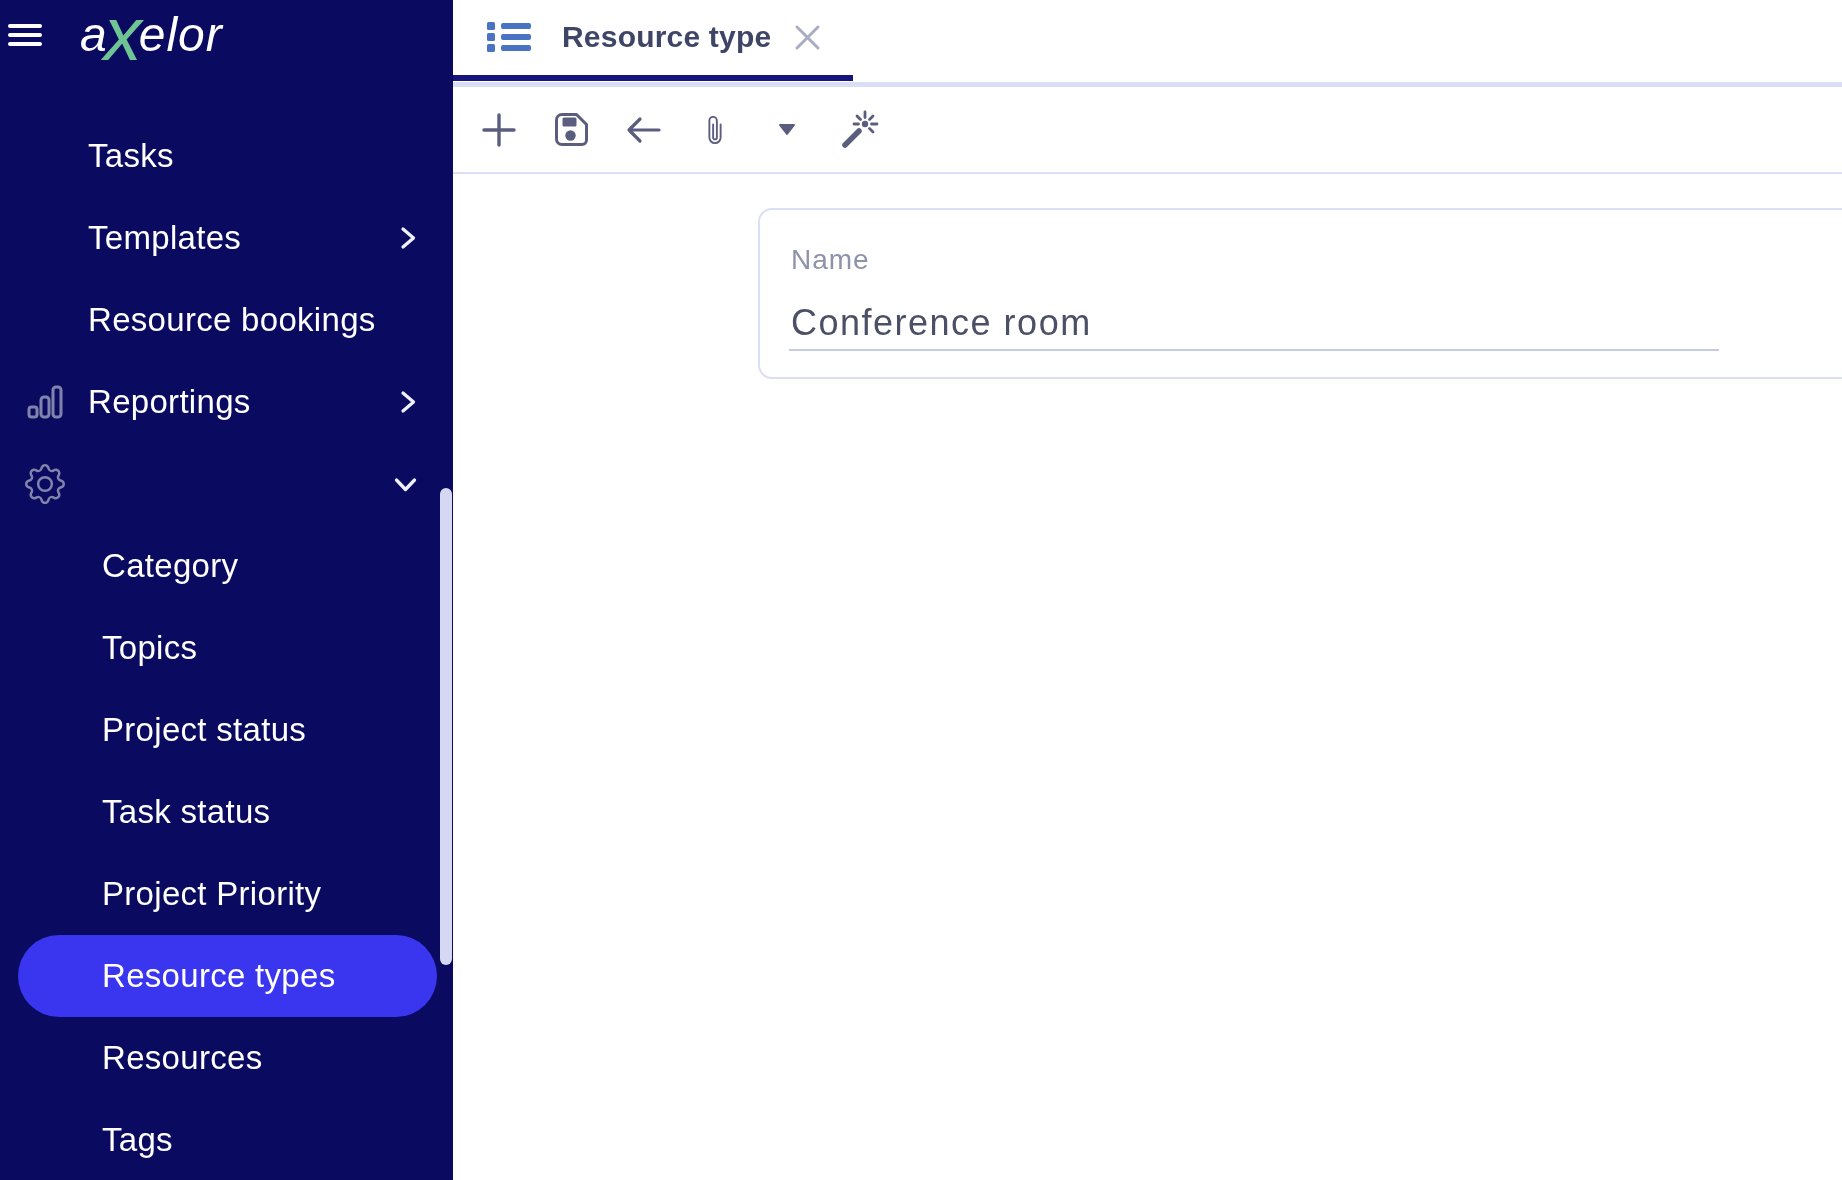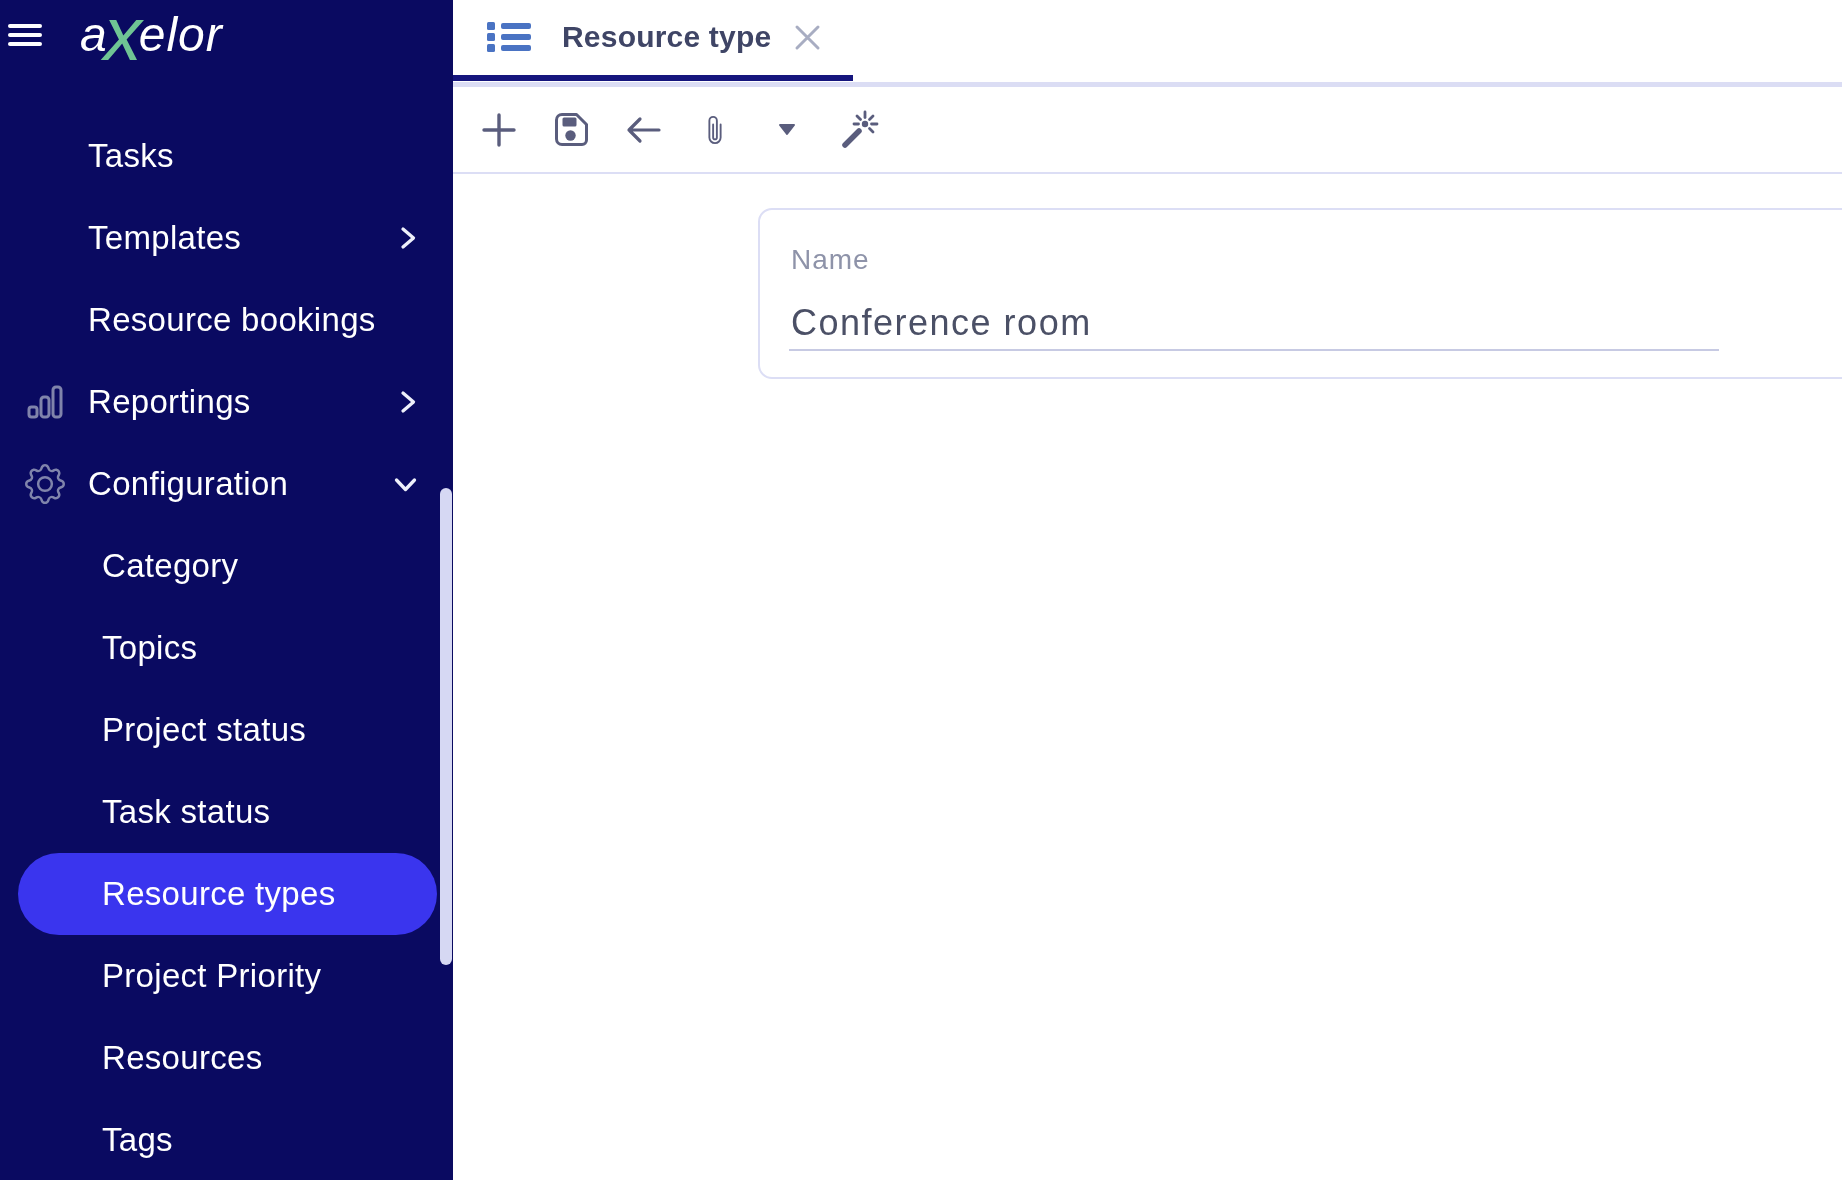--- a/index.html
+++ b/index.html
@@ -136,44 +136,43 @@
             </svg>
           </span>
         </div>
         <div class="nav-item">
           <span class="item-icon">
             <svg width="40" height="40" viewBox="0 0 16 16" fill="#8084ab">
               <path d="M8 4.754a3.246 3.246 0 1 0 0 6.492 3.246 3.246 0 0 0 0-6.492zM5.754 8a2.246 2.246 0 1 1 4.492 0 2.246 2.246 0 0 1-4.492 0z"></path>
               <path d="M9.796 1.343c-.527-1.79-3.065-1.79-3.592 0l-.094.319a.873.873 0 0 1-1.255.52l-.292-.16c-1.64-.892-3.433.902-2.54 2.541l.159.292a.873.873 0 0 1-.52 1.255l-.319.094c-1.79.527-1.79 3.065 0 3.592l.319.094a.873.873 0 0 1 .52 1.255l-.16.292c-.892 1.64.901 3.434 2.541 2.54l.292-.159a.873.873 0 0 1 1.255.52l.094.319c.527 1.79 3.065 1.79 3.592 0l.094-.319a.873.873 0 0 1 1.255-.52l.292.16c1.64.893 3.434-.902 2.54-2.541l-.159-.292a.873.873 0 0 1 .52-1.255l.319-.094c1.79-.527 1.79-3.065 0-3.592l-.319-.094a.873.873 0 0 1-.52-1.255l.16-.292c.893-1.64-.902-3.433-2.541-2.54l-.292.159a.873.873 0 0 1-1.255-.52l-.094-.319zm-2.633.283c.246-.835 1.428-.835 1.674 0l.094.319a1.873 1.873 0 0 0 2.693 1.115l.291-.16c.764-.415 1.6.42 1.184 1.185l-.159.292a1.873 1.873 0 0 0 1.116 2.692l.318.094c.835.246.835 1.428 0 1.674l-.319.094a1.873 1.873 0 0 0-1.115 2.693l.16.291c.415.764-.42 1.6-1.185 1.184l-.291-.159a1.873 1.873 0 0 0-2.693 1.116l-.094.318c-.246.835-1.428.835-1.674 0l-.094-.319a1.873 1.873 0 0 0-2.692-1.115l-.292.16c-.764.415-1.6-.42-1.184-1.185l.159-.291A1.873 1.873 0 0 0 1.945 8.93l-.319-.094c-.835-.246-.835-1.428 0-1.674l.319-.094A1.873 1.873 0 0 0 3.06 4.377l-.16-.292c-.415-.764.42-1.6 1.185-1.184l.292.159a1.873 1.873 0 0 0 2.692-1.115l.094-.319z"></path>
             </svg>
           </span>
-          <span class="label label-l1">Configuration</span>
           <span class="chevron">
             <svg width="27" height="22" viewBox="0 0 27 22" fill="none">
               <path d="M4.5 7 L13.5 16.5 L22.5 7" stroke="#eef0fb" stroke-width="3.3" stroke-linecap="round" stroke-linejoin="round"></path>
             </svg>
           </span>
         </div>
         <div class="nav-item">
           <span class="label label-l2">Category</span>
         </div>
         <div class="nav-item">
           <span class="label label-l2">Topics</span>
         </div>
         <div class="nav-item">
           <span class="label label-l2">Project status</span>
         </div>
         <div class="nav-item">
           <span class="label label-l2">Task status</span>
         </div>
+        <div class="nav-item">
+          <span class="label label-l2">Project Priority</span>
+        </div>
         <div class="nav-item active">
           <span class="label label-l2">Resource types</span>
-        </div>
-        <div class="nav-item">
-          <span class="label label-l2">Project Priority</span>
         </div>
         <div class="nav-item">
           <span class="label label-l2">Resources</span>
         </div>
         <div class="nav-item">
           <span class="label label-l2">Tags</span>
         </div>
       </nav>
 
     <div class="scroll-thumb"></div>

